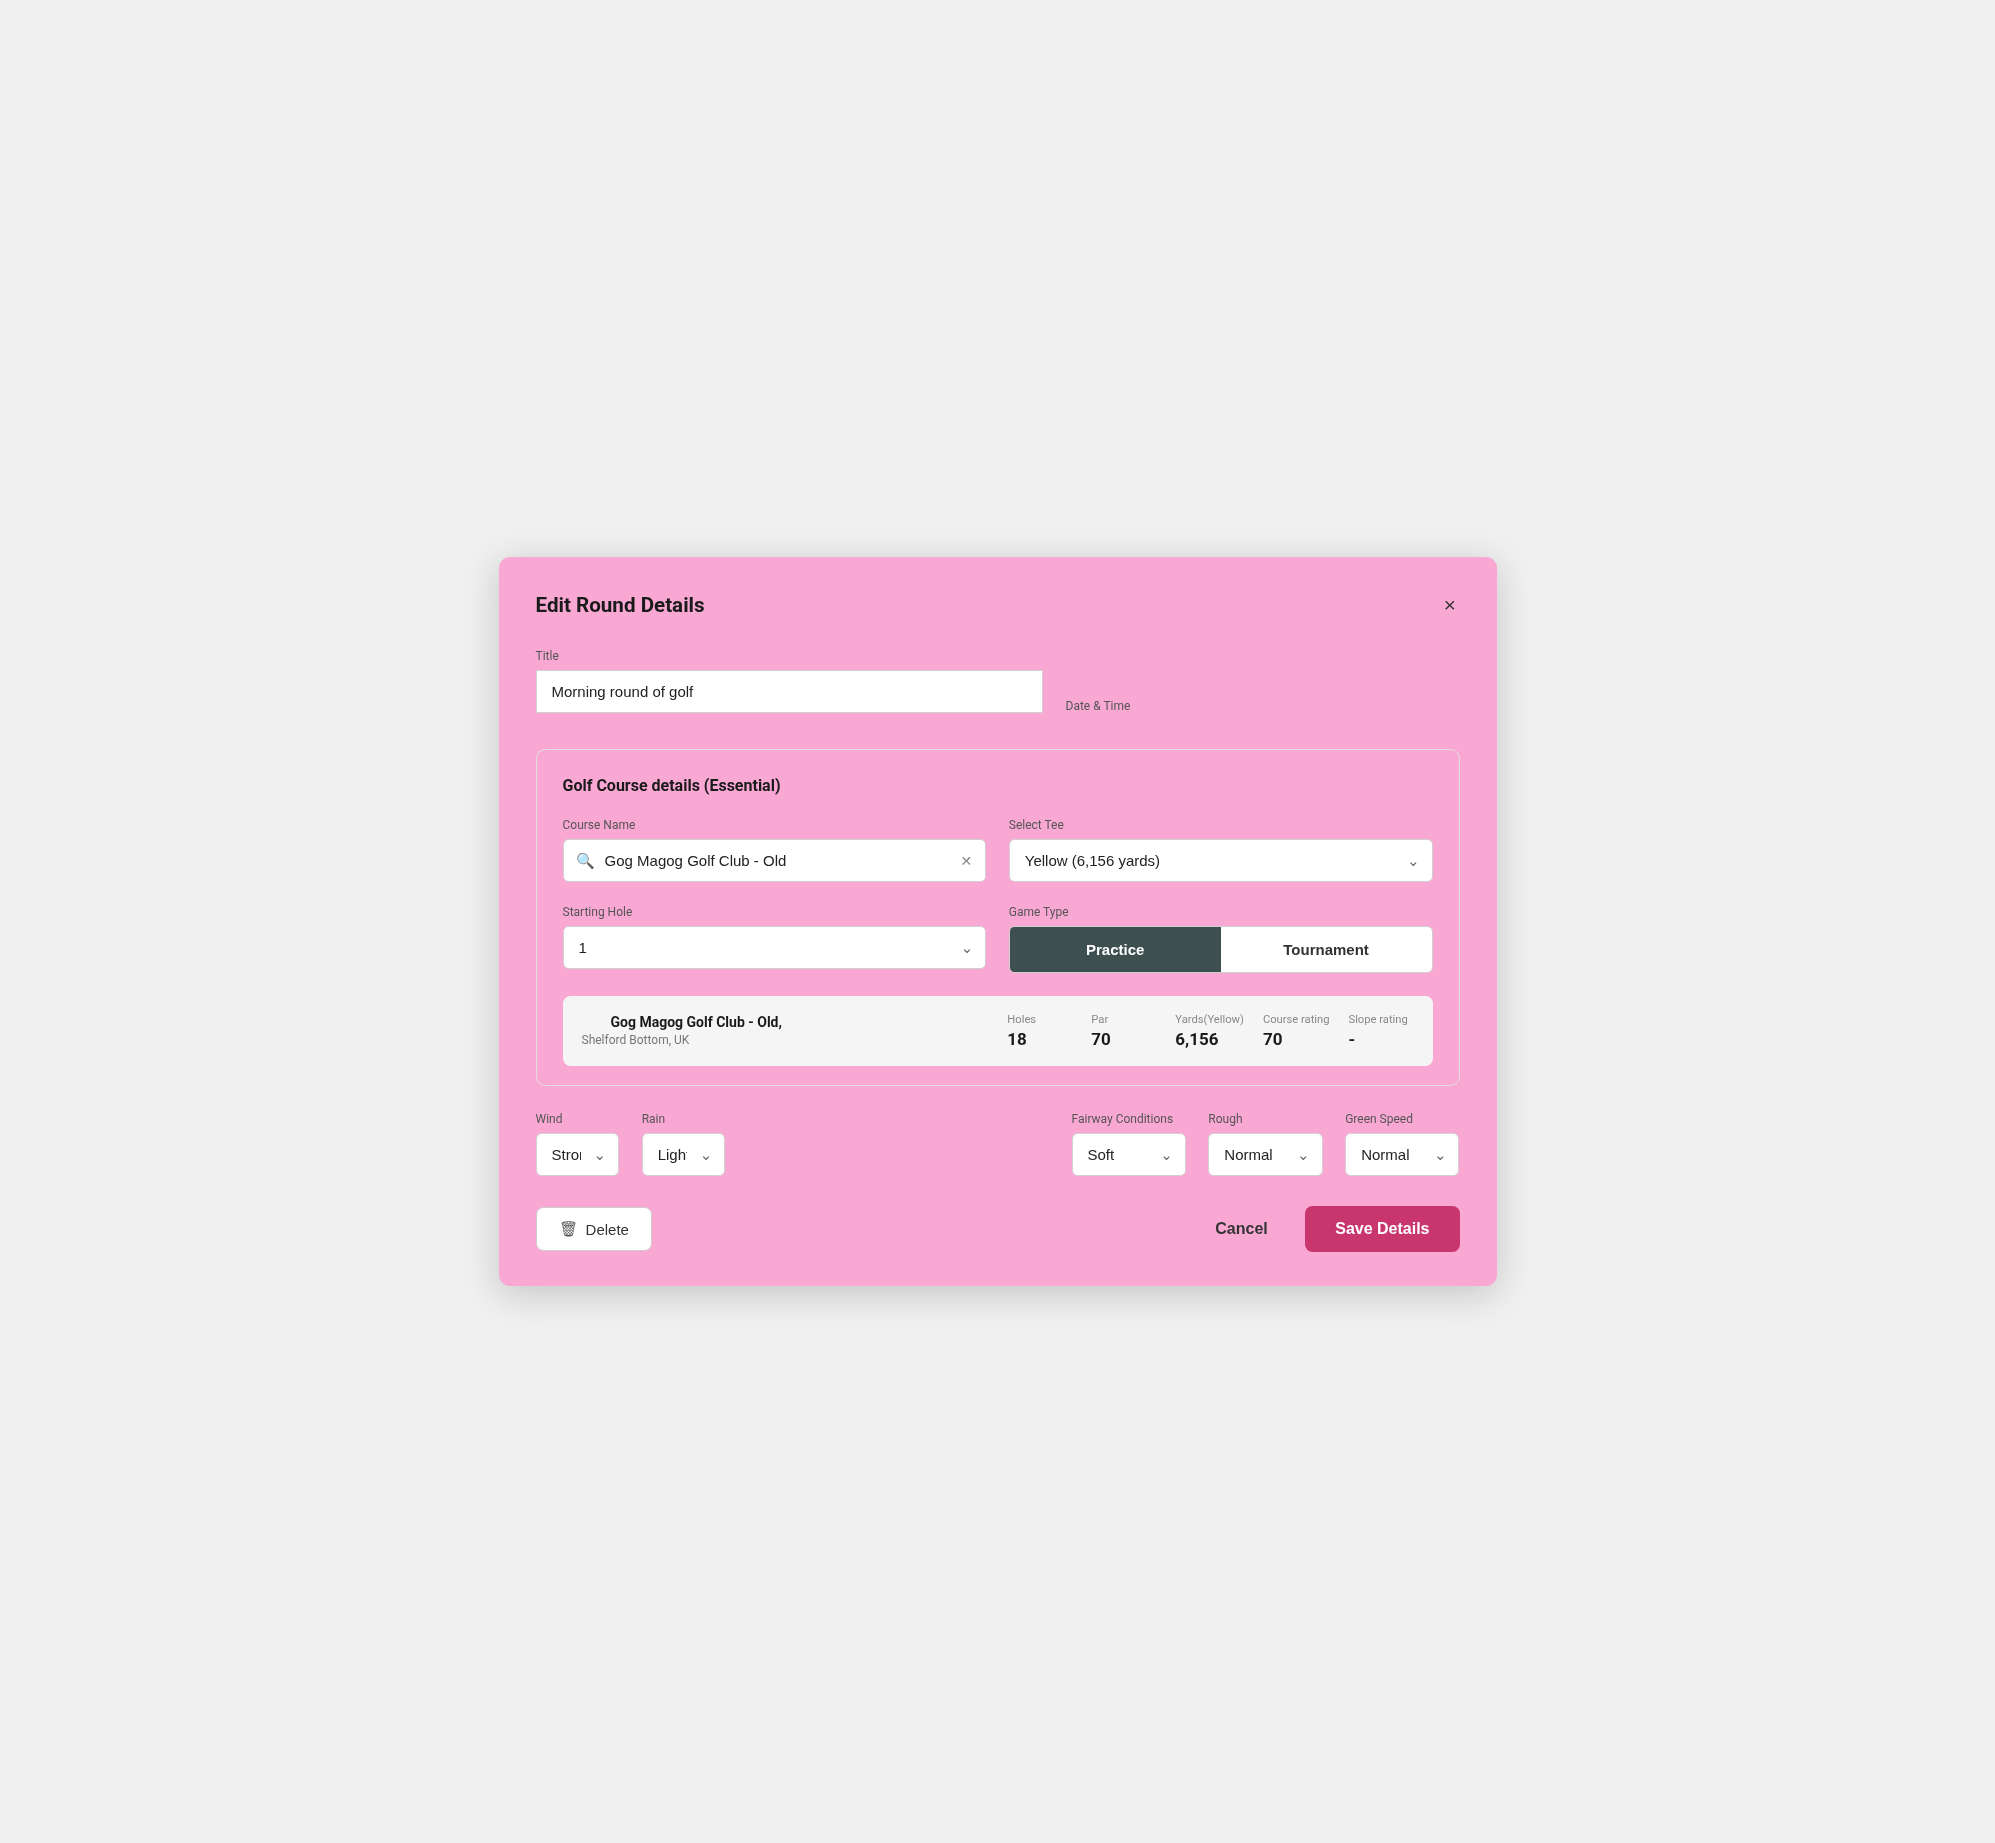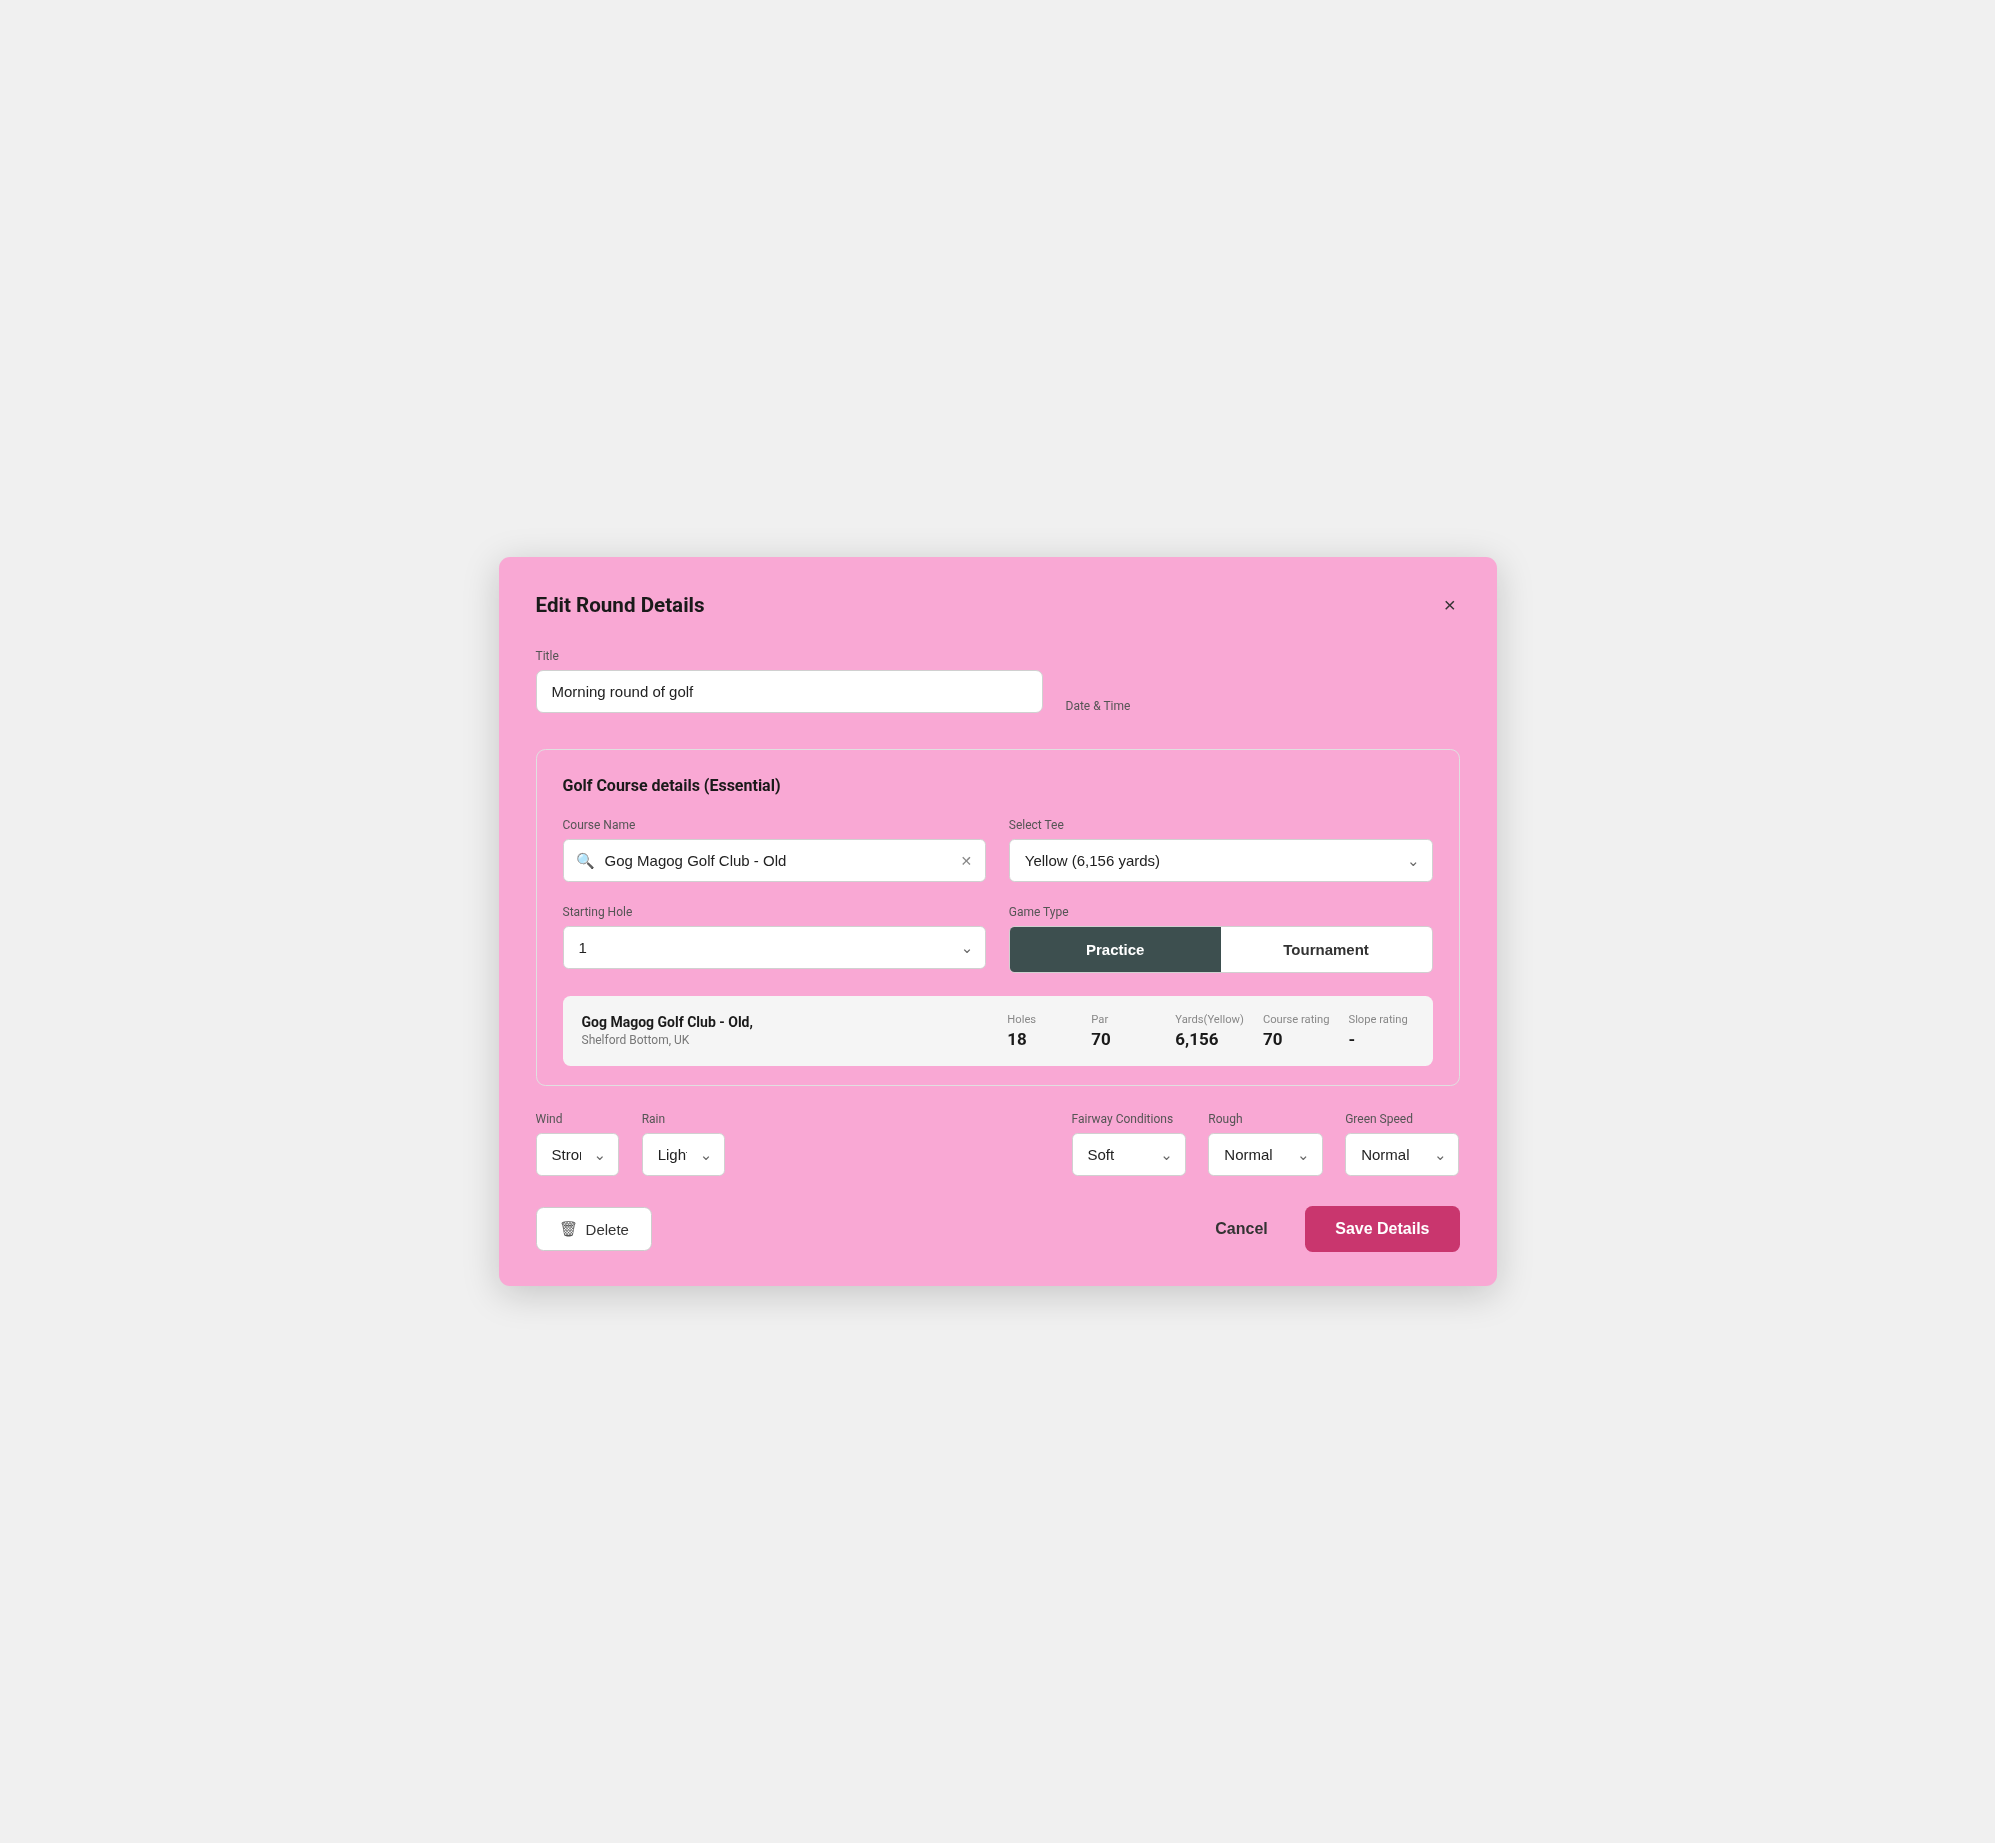--- a/index.html
+++ b/index.html
@@ -59,21 +59,21 @@
       flex: 0 0 auto;
       min-width: 394px;
     }
     .field-label {
       font-size: 12px;
       color: #555;
       font-weight: 400;
     }
     .text-input {
       border: 1.4px solid #d0d0d0;
-      border-radius: 7px;
+      border-radius: 0;
       padding: 12px 15px;
       font-size: 15px;
       color: #222;
       outline: none;
       width: 100%;
     }
     .datetime-fields {
       display: flex;
       gap: 0;
     }
@@ -209,20 +209,21 @@
       gap: 0;
       margin-top: 3.7px;
     }
     .course-info-name {
       flex: 1;
     }
     .course-info-name .primary {
       font-size: 14px;
       font-weight: 700;
       color: #1a1a1a;
+      margin-left: 29px;
     }
     .course-info-name .secondary {
       font-size: 12px;
       color: #777;
       margin-top: 2.8px;
     }
     .course-stat {
       display: flex;
       flex-direction: column;
       align-items: flex-start;

